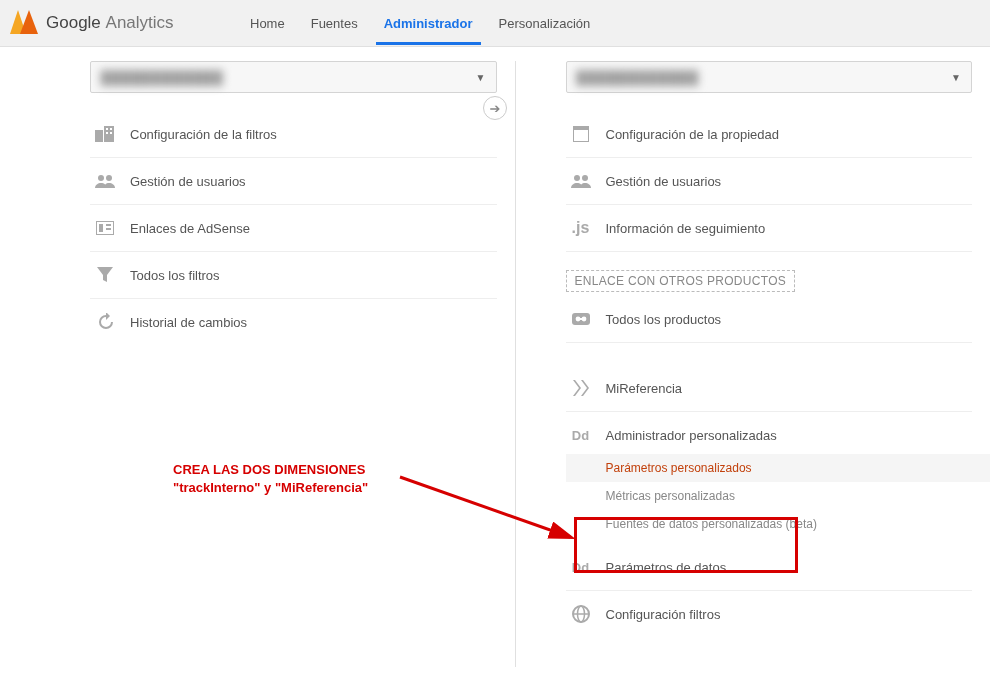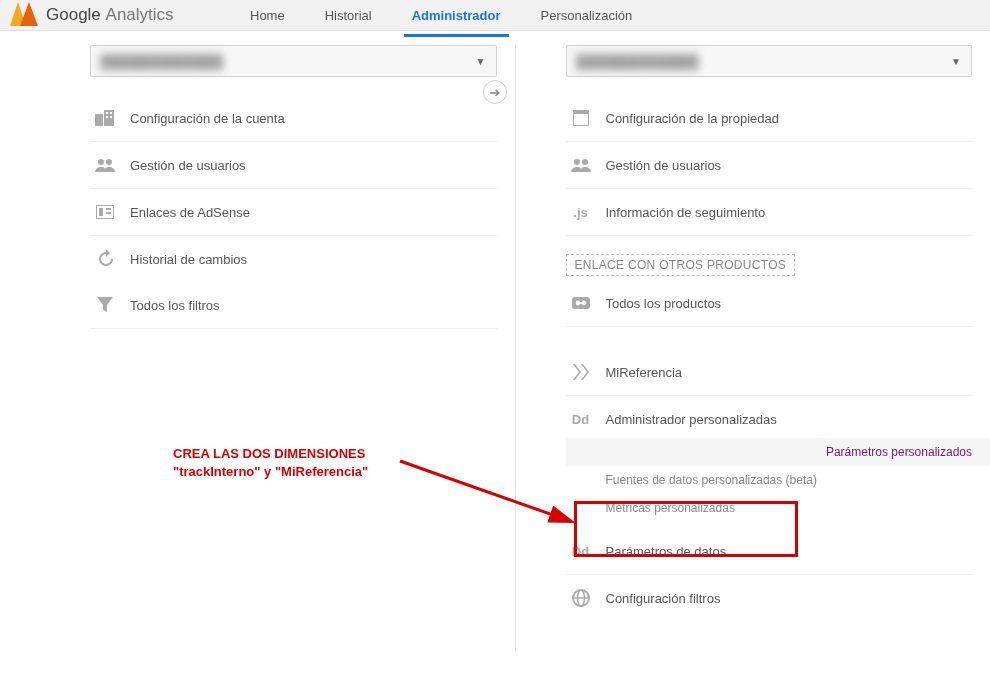--- a/index.html
+++ b/index.html
@@ -6,35 +6,35 @@
   body {
     font-family: Arial, Helvetica, sans-serif;
     font-size: 13px;
     color: #333;
     background: #fff;
     width: 990px;
   }
   .topbar {
     display: flex;
     align-items: center;
-    height: 31px;
+    height: 47px;
     background: #f1f1f1;
     border-bottom: 1px solid #e0e0e0;
     padding: 0 10px;
   }
   .logo {
     display: flex;
     align-items: center;
     gap: 8px;
     width: 200px;
   }
   .logo-text { font-size: 17px; color: #555; }
   .logo-text .bold { color: #444; }
   .logo-text .thin { color: #777; font-weight: 300; }
-  .tabs { display: flex; gap: 40px; margin-left: 40px; }
+  .tabs { display: flex; gap: 26px; margin-left: 40px; }
   .tab {
     font-size: 13px;
     color: #555;
     height: 44px;
     display: flex;
     align-items: center;
     cursor: pointer;
     position: relative;
   }
   .tab.active {
@@ -136,27 +136,26 @@
     margin-top: -4px;
     margin-bottom: 6px;
   }
   .sub-item {
     font-size: 12px;
     color: #888;
     padding: 7px 0;
     cursor: pointer;
   }
   .sub-item.active {
-    color: #701a75;
+    color: #c2410c;
     background: #f5f5f5;
     margin-left: -40px;
     padding-left: 40px;
     margin-right: -18px;
     padding-right: 18px;
-    text-align: right;
   }
   .annot {
     position: absolute;
     left: 173px;
     top: 414px;
     color: #d60000;
     font-weight: bold;
     font-size: 13px;
     line-height: 1.4;
     z-index: 10;
@@ -186,21 +185,21 @@
         <polygon points="10,24 19,0 28,24" fill="#e8620c"></polygon>
       </svg>
     </span>
     <span class="logo-text">
       <span class="bold">Google</span>
       <span class="thin">Analytics</span>
     </span>
   </div>
   <div class="tabs">
     <div class="tab">Home</div>
-    <div class="tab">Historial</div>
+    <div class="tab">Fuentes</div>
     <div class="tab active">Administrador</div>
     <div class="tab">Personalización</div>
   </div>
 </div>
 
 <div class="content">
 
   <div class="annot">
     <div>CREA LAS DOS DIMENSIONES</div>
     <div>"trackInterno" y "MiReferencia"</div>
@@ -227,21 +226,21 @@
       <span class="icon">
         <svg width="20" height="16" viewBox="0 0 20 16">
             <rect x="0" y="4" width="8" height="12"></rect>
             <rect x="9" y="0" width="10" height="16"></rect>
             <rect x="11" y="2" width="2" height="2" fill="#fff"></rect>
             <rect x="15" y="2" width="2" height="2" fill="#fff"></rect>
             <rect x="11" y="6" width="2" height="2" fill="#fff"></rect>
             <rect x="15" y="6" width="2" height="2" fill="#fff"></rect>
           </svg>
       </span>
-      <span class="lbl">Configuración de la cuenta</span>
+      <span class="lbl">Configuración de la filtros</span>
     </div>
 
     <div class="menu-item">
       <span class="icon">
         <svg width="20" height="14" viewBox="0 0 20 14">
             <circle cx="6" cy="4" r="3"></circle>
             <circle cx="14" cy="4" r="3"></circle>
             <path d="M0 14c0-3 3-5 6-5s6 2 6 5z"></path>
             <path d="M9 14c0-3 2-5 5-5s6 2 6 5z"></path>
           </svg>
@@ -254,36 +253,36 @@
         <svg width="18" height="14" viewBox="0 0 18 14">
             <rect x="0" y="0" width="18" height="14" fill="none" stroke="#aaa" stroke-width="2"></rect>
             <rect x="3" y="3" width="4" height="8"></rect>
             <rect x="10" y="3" width="5" height="2"></rect>
             <rect x="10" y="7" width="5" height="2"></rect>
           </svg>
       </span>
       <span class="lbl">Enlaces de AdSense</span>
     </div>
 
+    <div class="menu-item">
+      <span class="icon">
+        <svg width="16" height="16" viewBox="0 0 16 16">
+            <polygon points="0,0 16,0 10,8 10,15 6,13 6,8"></polygon>
+          </svg>
+      </span>
+      <span class="lbl">Todos los filtros</span>
+    </div>
+
     <div class="menu-item" style="border-bottom:none;">
       <span class="icon">
         <svg width="18" height="18" viewBox="0 0 18 18">
             <path d="M10 2a7 7 0 1 0 7 7h-2a5 5 0 1 1-5-5v3l4-4-4-4z"></path>
           </svg>
       </span>
       <span class="lbl">Historial de cambios</span>
-    </div>
-
-    <div class="menu-item">
-      <span class="icon">
-        <svg width="16" height="16" viewBox="0 0 16 16">
-            <polygon points="0,0 16,0 10,8 10,15 6,13 6,8"></polygon>
-          </svg>
-      </span>
-      <span class="lbl">Todos los filtros</span>
     </div>
   </div>
 
   <div class="divider"></div>
 
   <div class="move-btn">
     <span>➔</span>
   </div>
 
   <div class="col right">
@@ -308,21 +307,21 @@
             <circle cx="6" cy="4" r="3"></circle>
             <circle cx="14" cy="4" r="3"></circle>
             <path d="M0 14c0-3 3-5 6-5s6 2 6 5z"></path>
             <path d="M9 14c0-3 2-5 5-5s6 2 6 5z"></path>
           </svg>
       </span>
       <span class="lbl">Gestión de usuarios</span>
     </div>
 
     <div class="menu-item">
-      <span class="icon" style="font-size:13px;color:#aaa;font-weight:bold;">.js</span>
+      <span class="icon" style="font-size:16px;color:#aaa;font-weight:bold;">.js</span>
       <span class="lbl">Información de seguimiento</span>
     </div>
 
     <div class="section-header">ENLACE CON OTROS PRODUCTOS</div>
 
 
     <div class="menu-item">
       <span class="icon">
         <svg width="18" height="12" viewBox="0 0 18 12">
             <rect x="0" y="0" width="18" height="12" rx="3"></rect>
@@ -346,22 +345,22 @@
       <span class="lbl">MiReferencia</span>
     </div>
 
     <div class="menu-item" style="border-bottom:none;">
       <span class="icon" style="font-size:13px;color:#aaa;font-weight:bold;">Dd</span>
       <span class="lbl">Administrador personalizadas</span>
     </div>
 
     <div class="sub-list">
       <div class="sub-item active">Parámetros personalizados</div>
+      <div class="sub-item">Métricas personalizadas</div>
       <div class="sub-item">Fuentes de datos personalizadas (beta)</div>
-      <div class="sub-item">Métricas personalizadas</div>
     </div>
 
     <div class="menu-item">
       <span class="icon" style="font-size:13px;color:#aaa;font-weight:bold;">Dd</span>
       <span class="lbl">Parámetros de datos</span>
     </div>
 
     <div class="menu-item" style="border-bottom:none;">
       <span class="icon">
         <svg width="18" height="18" viewBox="0 0 18 18">

